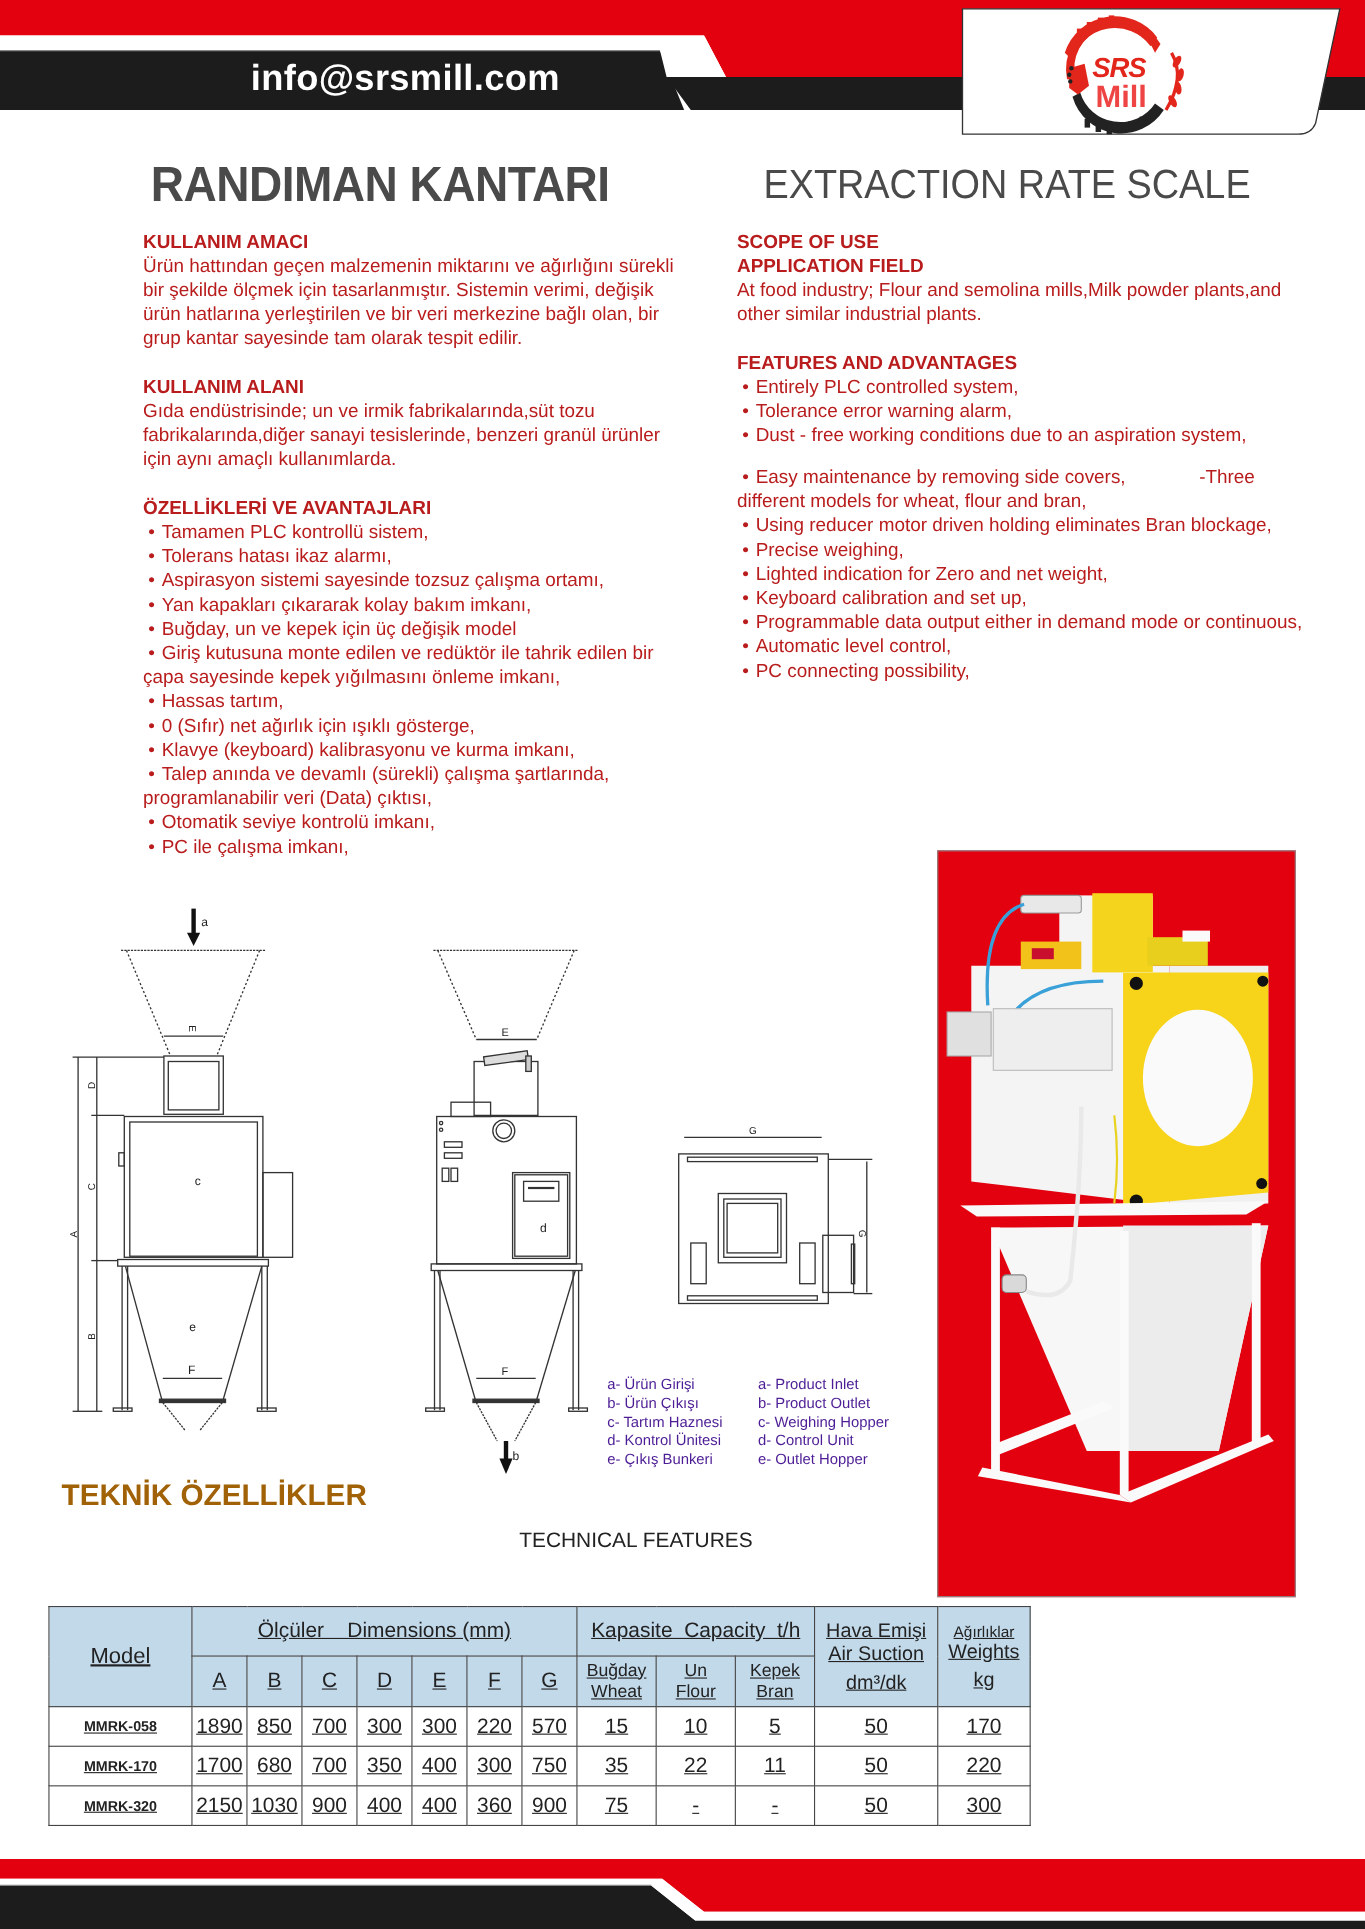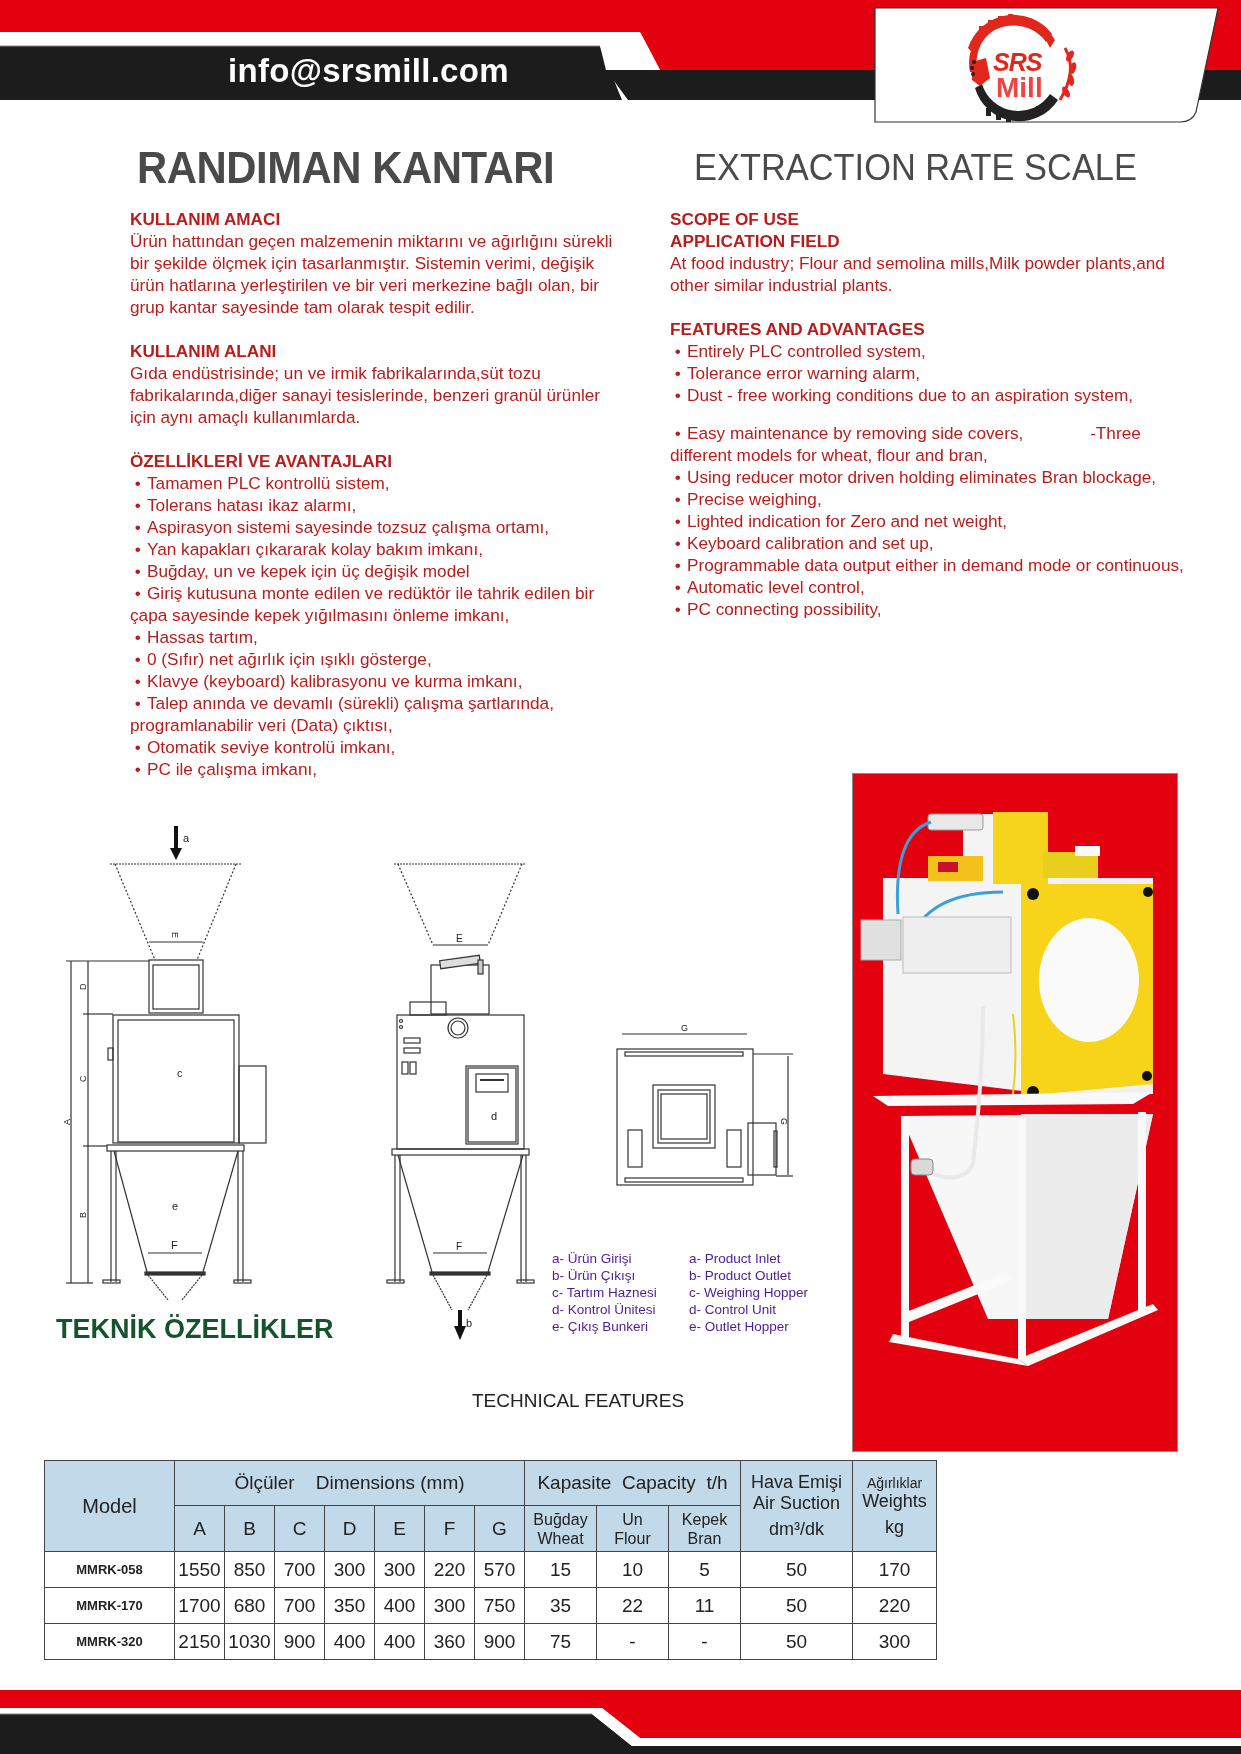--- a/index.html
+++ b/index.html
@@ -20,24 +20,24 @@
   .col p { margin:0 0 22px 0; }
   .col ul { list-style:none; margin:0; padding:0; }
   .col li { margin:0; }
   .col li .dot { display:inline-block; width:17px; }
   #col-left { left:130px; top:208px; width:500px; }
   #col-right { left:670px; top:208px; width:520px; }
   .drawing { position:absolute; }
   .legend { position:absolute; font-size:13.5px; line-height:17px; color:#4c1d95; }
   .photo { position:absolute; left:852px; top:773px; width:324px; height:677px; background:#e3000f;
            border:1px solid #8a8a8a; overflow:hidden; }
-  .tech-tr { position:absolute; left:56px; top:1314px; font-size:27px; font-weight:bold; color:#14532d; }
+  .tech-tr { position:absolute; left:56px; top:1344px; font-size:27px; font-weight:bold; color:#a16207; }
   .tech-en { position:absolute; left:472px; top:1390px; font-size:19px; color:#222; }
   table.spec { position:absolute; left:44px; top:1460px; border-collapse:collapse; font-family:"Liberation Sans", sans-serif; }
-  table.spec td, table.spec th { border:1.3px solid #444; padding:0; text-align:center; color:#222; font-weight:normal; }
+  table.spec td, table.spec th { border:1.3px solid #444; padding:0; text-align:center; color:#222; font-weight:normal;text-decoration:underline; }
   table.spec thead th { background:#c2d9ea; }
   .h-model { width:129px; font-size:20px; }
   .h-group { height:44px; font-size:19px; }
   .h-letter { height:45px; font-size:19px; }
   .h-sub { font-size:16px; line-height:19px; }
   .h-air { font-size:18px; line-height:21px; }
   .h-wt-small { font-size:14px; }
   .h-wt { font-size:18px;text-align:center; }
   td.model { font-size:13px; font-weight:bold !important; height:35px; }
   td.num { font-size:19px; height:35px; }
@@ -366,21 +366,21 @@
       </th>
       <th class="h-sub" style="width:71px;">
         <div>Kepek</div>
         <div>Bran</div>
       </th>
     </tr>
   </thead>
   <tbody>
     <tr>
       <td class="model">MMRK-058</td>
-      <td class="num">1550</td>
+      <td class="num">1890</td>
       <td class="num">850</td>
       <td class="num">700</td>
       <td class="num">300</td>
       <td class="num">300</td>
       <td class="num">220</td>
       <td class="num">570</td>
       <td class="num">15</td>
       <td class="num">10</td>
       <td class="num">5</td>
       <td class="num">50</td>

